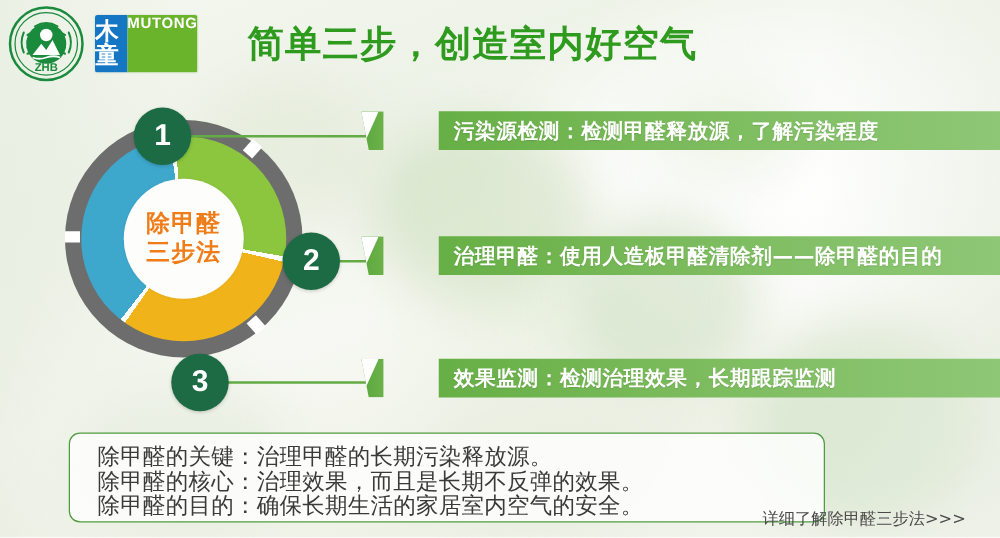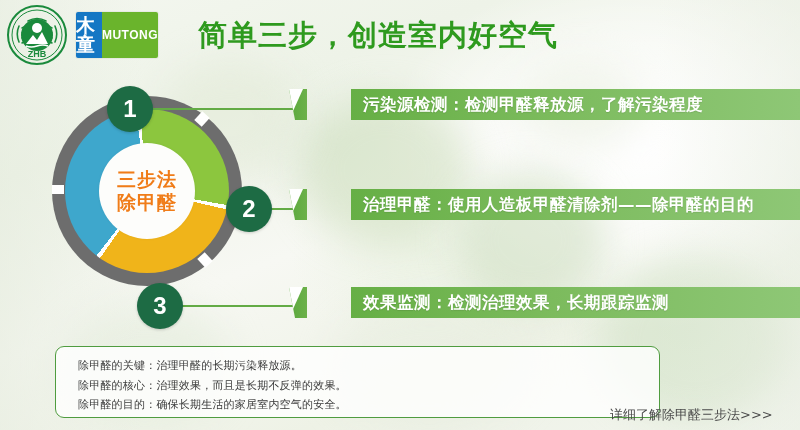--- a/index.html
+++ b/index.html
@@ -28,21 +28,21 @@
   .b6{left:60px;top:300px;width:170px;height:130px;background:rgba(222,232,212,0.45);}
   .b7{left:330px;top:300px;width:200px;height:130px;background:rgba(228,236,220,0.45);}
   .vign{position:absolute;inset:0;background:linear-gradient(90deg,rgba(228,235,220,0.55) 0%,rgba(255,255,255,0) 18%,rgba(255,255,255,0) 82%,rgba(232,238,226,0.5) 100%);pointer-events:none;}
 
   
   #logos{position:absolute;left:6px;top:4px;display:flex;align-items:center;gap:8px;}
   .zhb{position:relative;width:62px;height:62px;}
   .mutong{width:82px;height:46px;border-radius:2px;overflow:hidden;display:flex;flex-direction:row;
           box-shadow:0 0 0 1px rgba(0,0,0,0.04);}
   .mt-top{flex:1.45;background:#1577c4;display:flex;align-items:center;justify-content:center;}
-  .mt-bot{flex:1;background:#6ab42c;display:flex;align-items:center;justify-content:center;}
+  .mt-bot{flex:1;background:#6ab42c;display:flex;align-items:flex-start;justify-content:center;}
   .mt-cn{color:#ffffff;font-size:19px;font-weight:bold;letter-spacing:1px;line-height:1;
          font-family:"DejaVu Sans","Liberation Sans",sans-serif;}
   .mt-en{color:#ffffff;font-size:12px;font-weight:bold;letter-spacing:0.5px;line-height:1;}
 
   
   #title{
     position:absolute;left:198px;top:16px;width:430px;
     color:#2e9a1e;font-size:29px;font-weight:bold;letter-spacing:1px;
     font-family:Liberation Mono, monospace;
     white-space:nowrap;
@@ -120,21 +120,21 @@
          clip-path:polygon(0 0, 100% 0, 0 100%);}
 
   
   #note{
     position:absolute;left:55px;top:346px;width:605px;height:72px;
     border:1.6px solid #4f9c3f;border-radius:9px;
     background:rgba(255,255,255,0.80);
     box-sizing:border-box;padding:9px 0 0 22px;
   }
   .note-line{
-    color:#3a3a3a;font-size:11px;line-height:19.5px;letter-spacing:0.2px;white-space:nowrap;
+    color:#3a3a3a;font-size:18px;line-height:19.5px;letter-spacing:0.2px;white-space:nowrap;
     font-family:"DejaVu Sans","Liberation Sans",sans-serif;
   }
   #more{
     position:absolute;left:610px;top:406px;color:#4a4a4a;font-size:13px;white-space:nowrap;
     font-family:"DejaVu Sans","Liberation Sans",sans-serif;
     text-align:right;
   }
 </style>
 </head>
 <body>
@@ -182,22 +182,22 @@
 
   <div id="title">简单三步，创造室内好空气</div>
 
   <div id="donut-wrap">
     <div id="ring-outer"></div>
     <div id="seg"></div>
     <div class="notch n1"></div>
     <div class="notch n2"></div>
     <div class="notch n3"></div>
     <div id="donut-hole">
+      <div class="hole-line">除甲醛</div>
       <div class="hole-line">三步法</div>
-      <div class="hole-line">除甲醛</div>
     </div>
   </div>
 
   <div class="conn" id="conn1"></div>
   <div class="conn" id="conn2"></div>
   <div class="conn" id="conn3"></div>
 
   <div class="num" id="num1">1</div>
   <div class="num" id="num2">2</div>
   <div class="num" id="num3">3</div>

